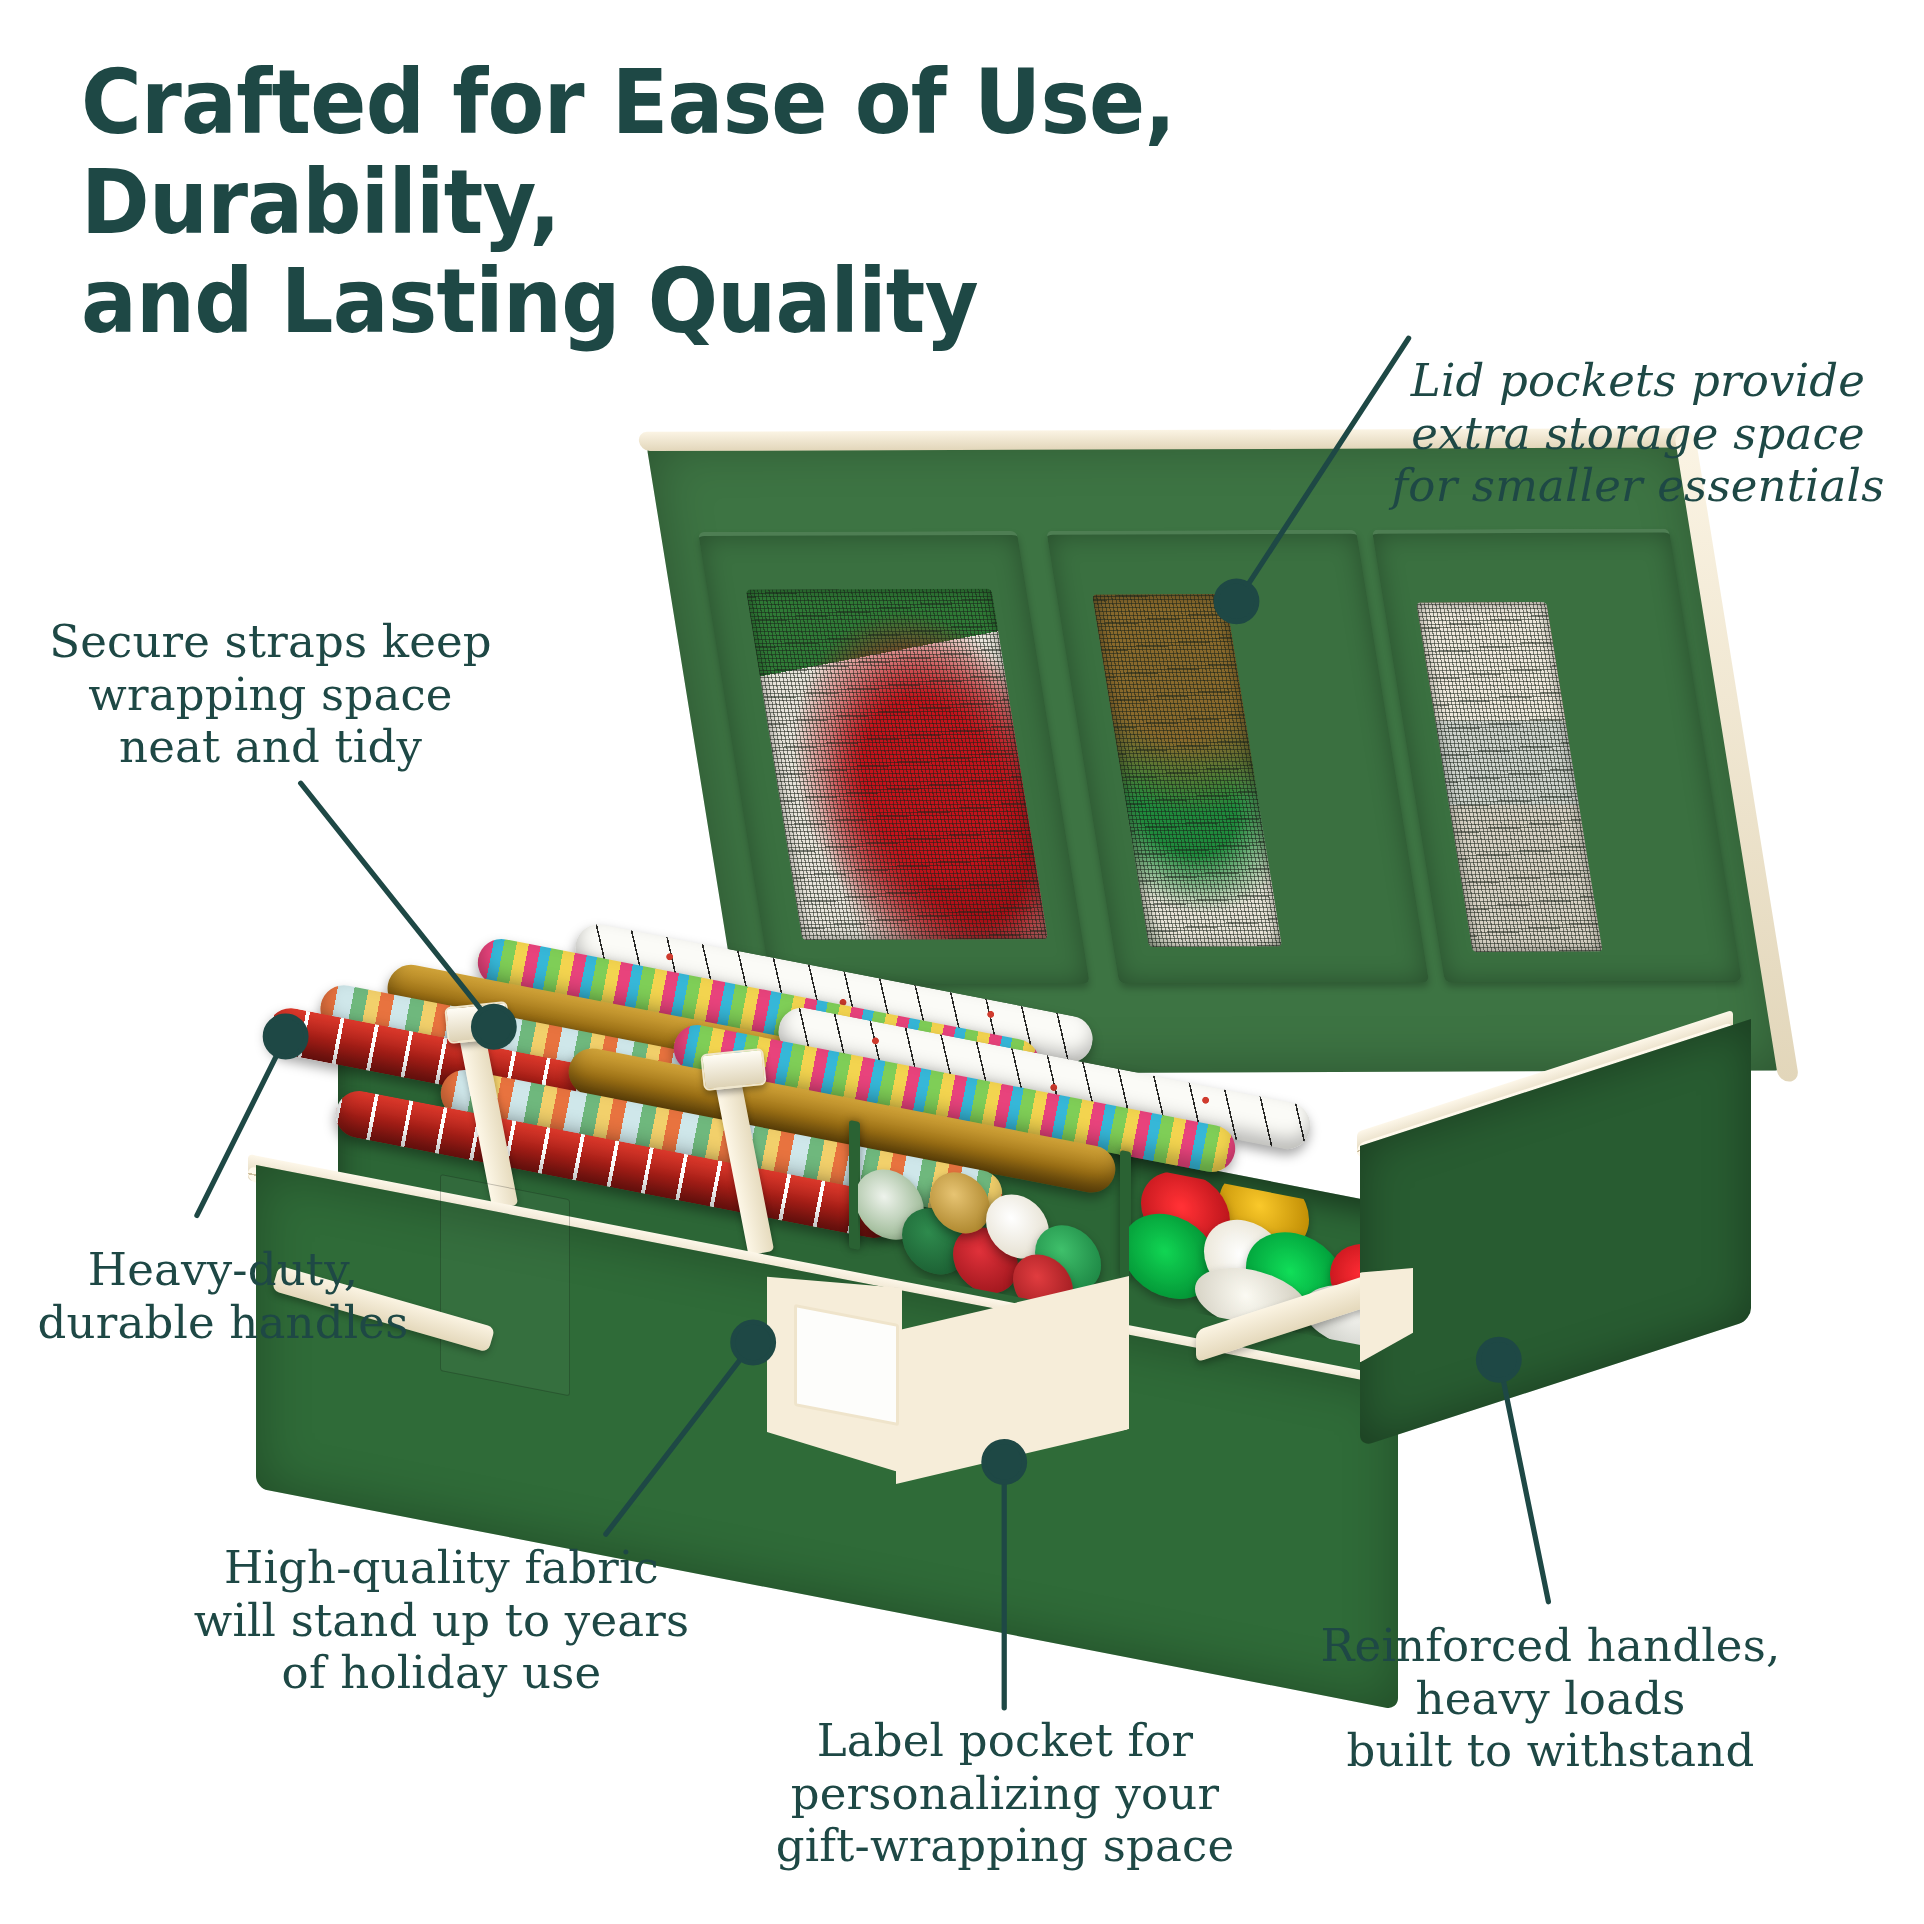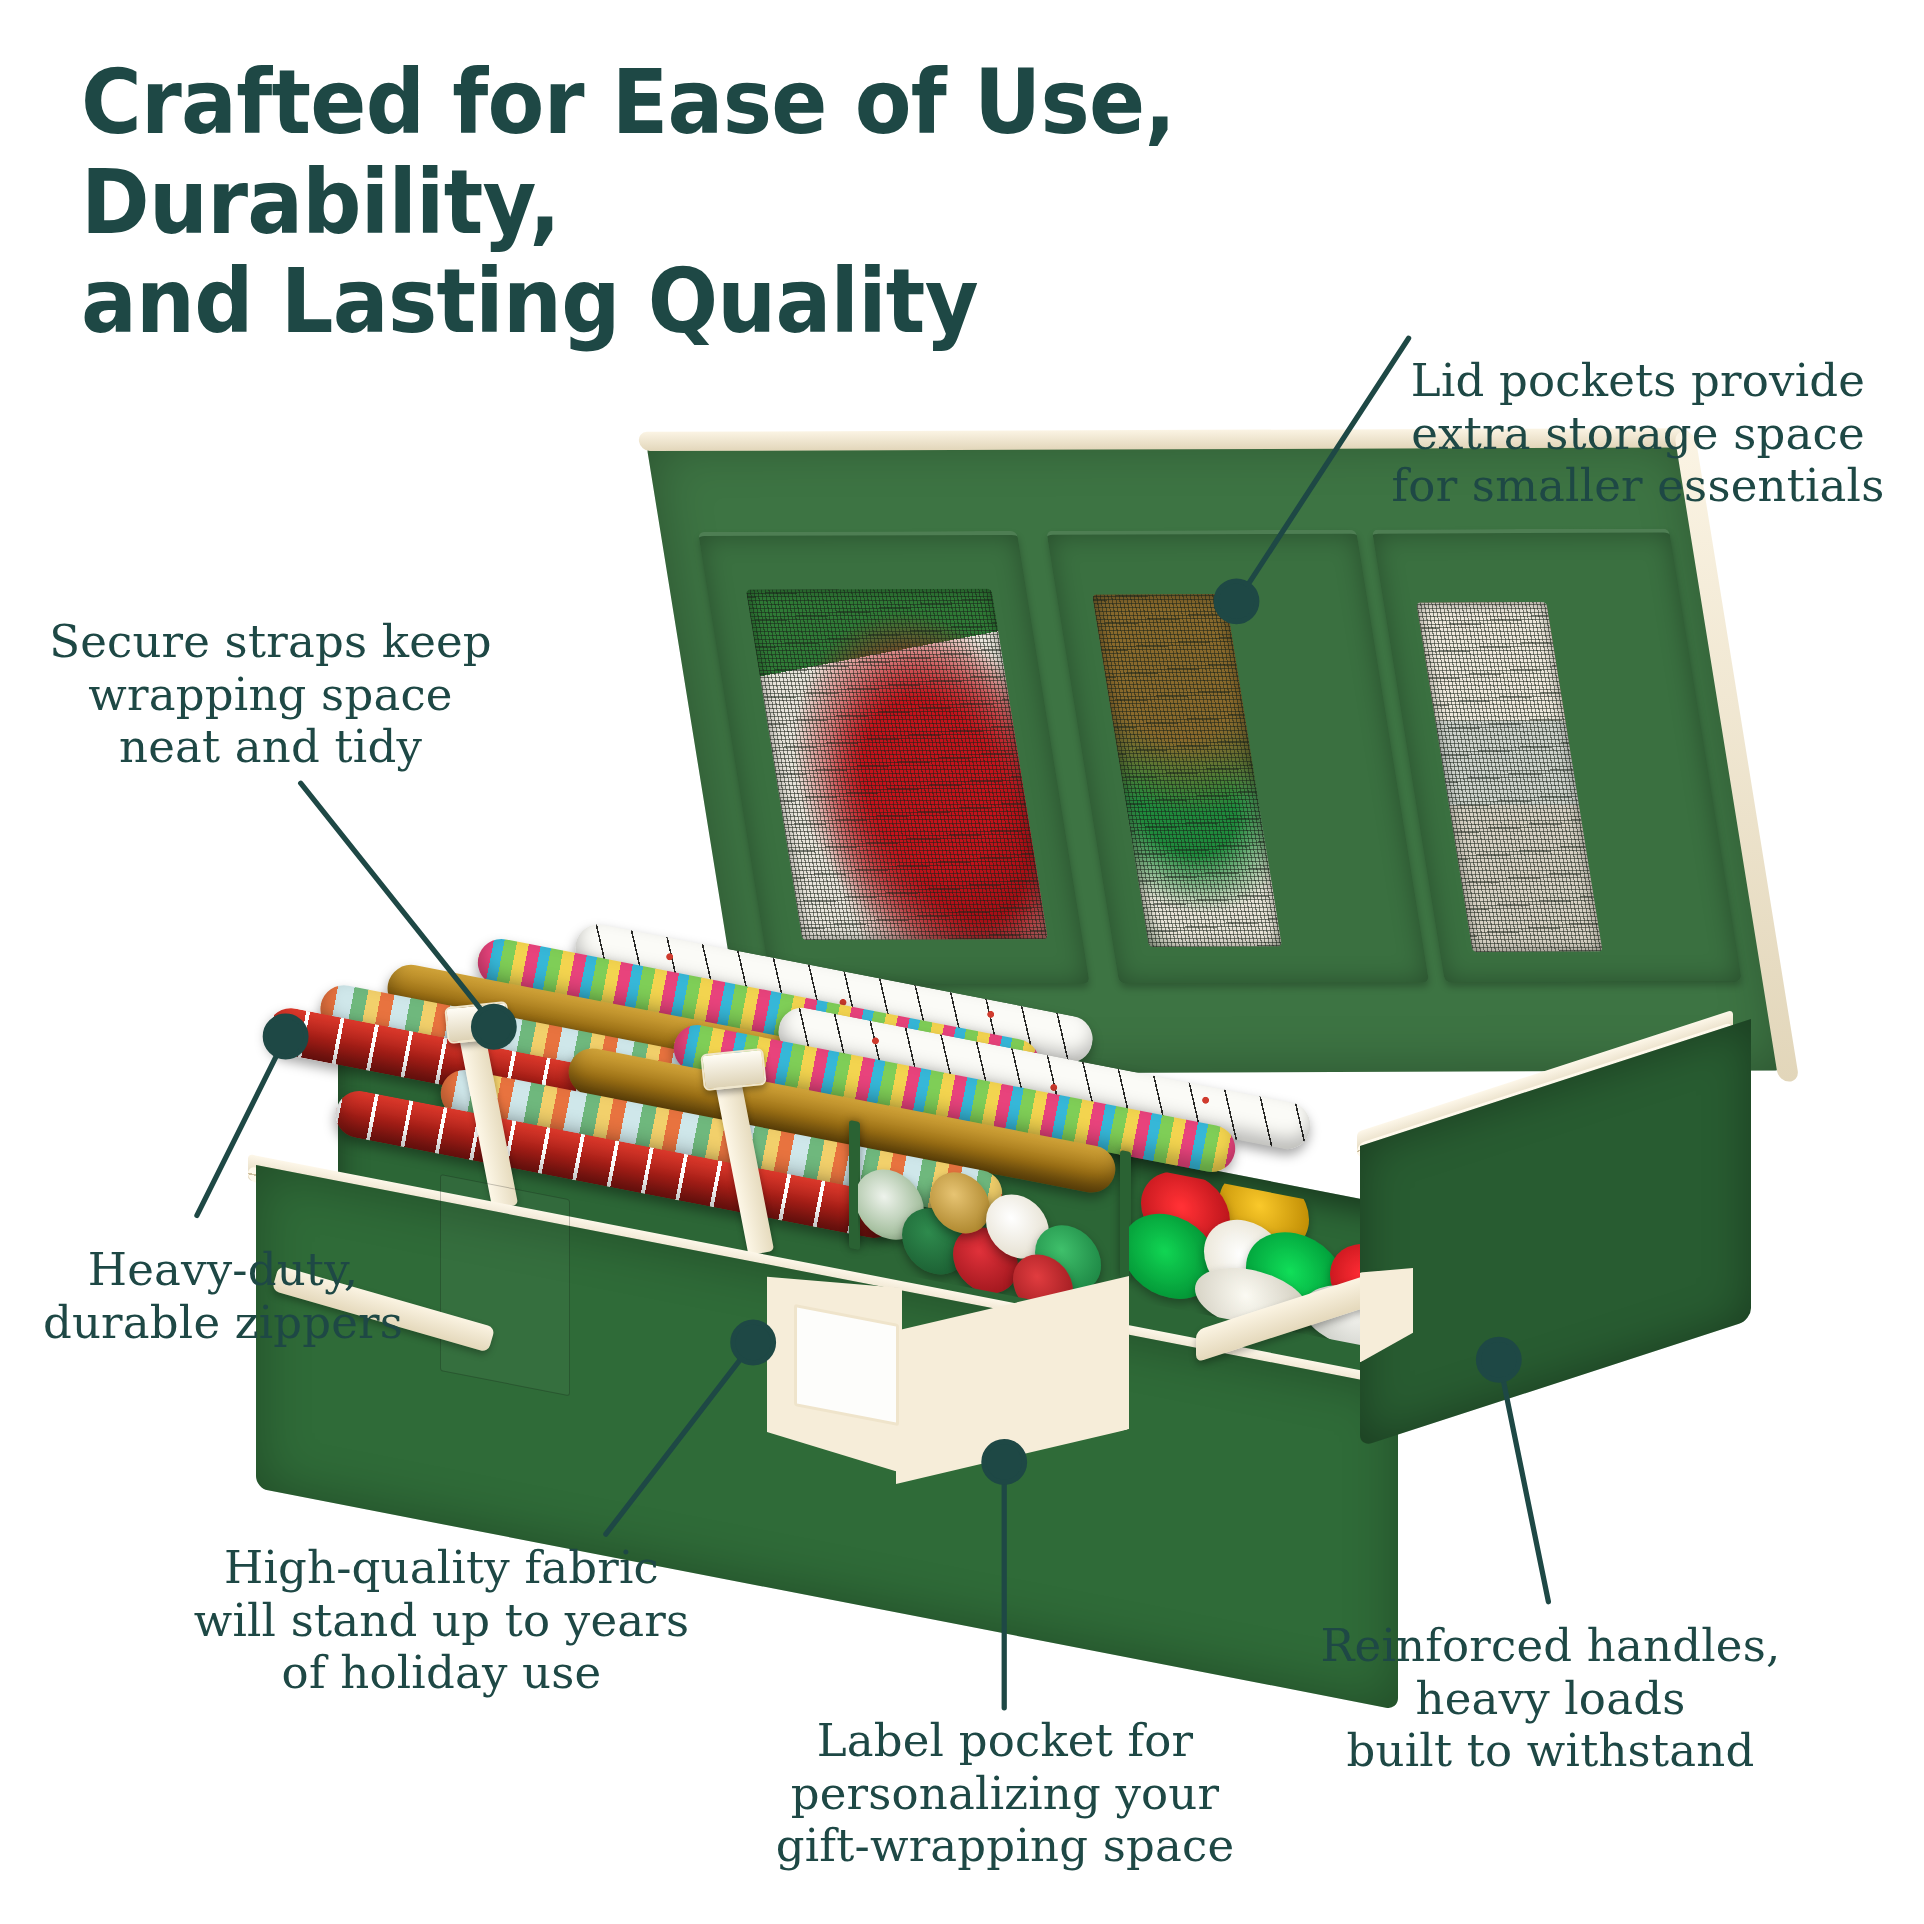--- a/index.html
+++ b/index.html
@@ -15,21 +15,21 @@
     transform:scaleX(.93);transform-origin:left top;
   }
 
   
   .callout{
     position:absolute;
     font-family:"DejaVu Serif","Liberation Serif",serif;
     font-size:45px;line-height:1.17;color:#1e4845;
     text-align:center;letter-spacing:0.2px;
   }
-  .callout.r{text-align:center;}
+  .callout.r{text-align:center;font-style:italic;}
 
   
   #leaders{position:absolute;left:0;top:0;width:1925px;height:1925px;pointer-events:none;}
 
   
   #product{position:absolute;left:0;top:0;width:1925px;height:1925px;}
 
   
   .fab{
     background-image:
@@ -306,21 +306,21 @@
 </div>
 
 <div class="callout" style="left:22.5px;top:616px;width:496px;">
   <div>Secure straps keep</div>
   <div>wrapping space</div>
   <div>neat and tidy</div>
 </div>
 
 <div class="callout" style="left:20px;top:1244px;width:406px;">
   <div>Heavy-duty,</div>
-  <div>durable zippers</div>
+  <div>durable handles</div>
 </div>
 
 <div class="callout" style="left:171px;top:1542px;width:541px;">
   <div>High-quality fabric</div>
   <div>will stand up to years</div>
   <div>of holiday use</div>
 </div>
 
 <div class="callout" style="left:757px;top:1715px;width:496px;">
   <div>Label pocket for</div>

